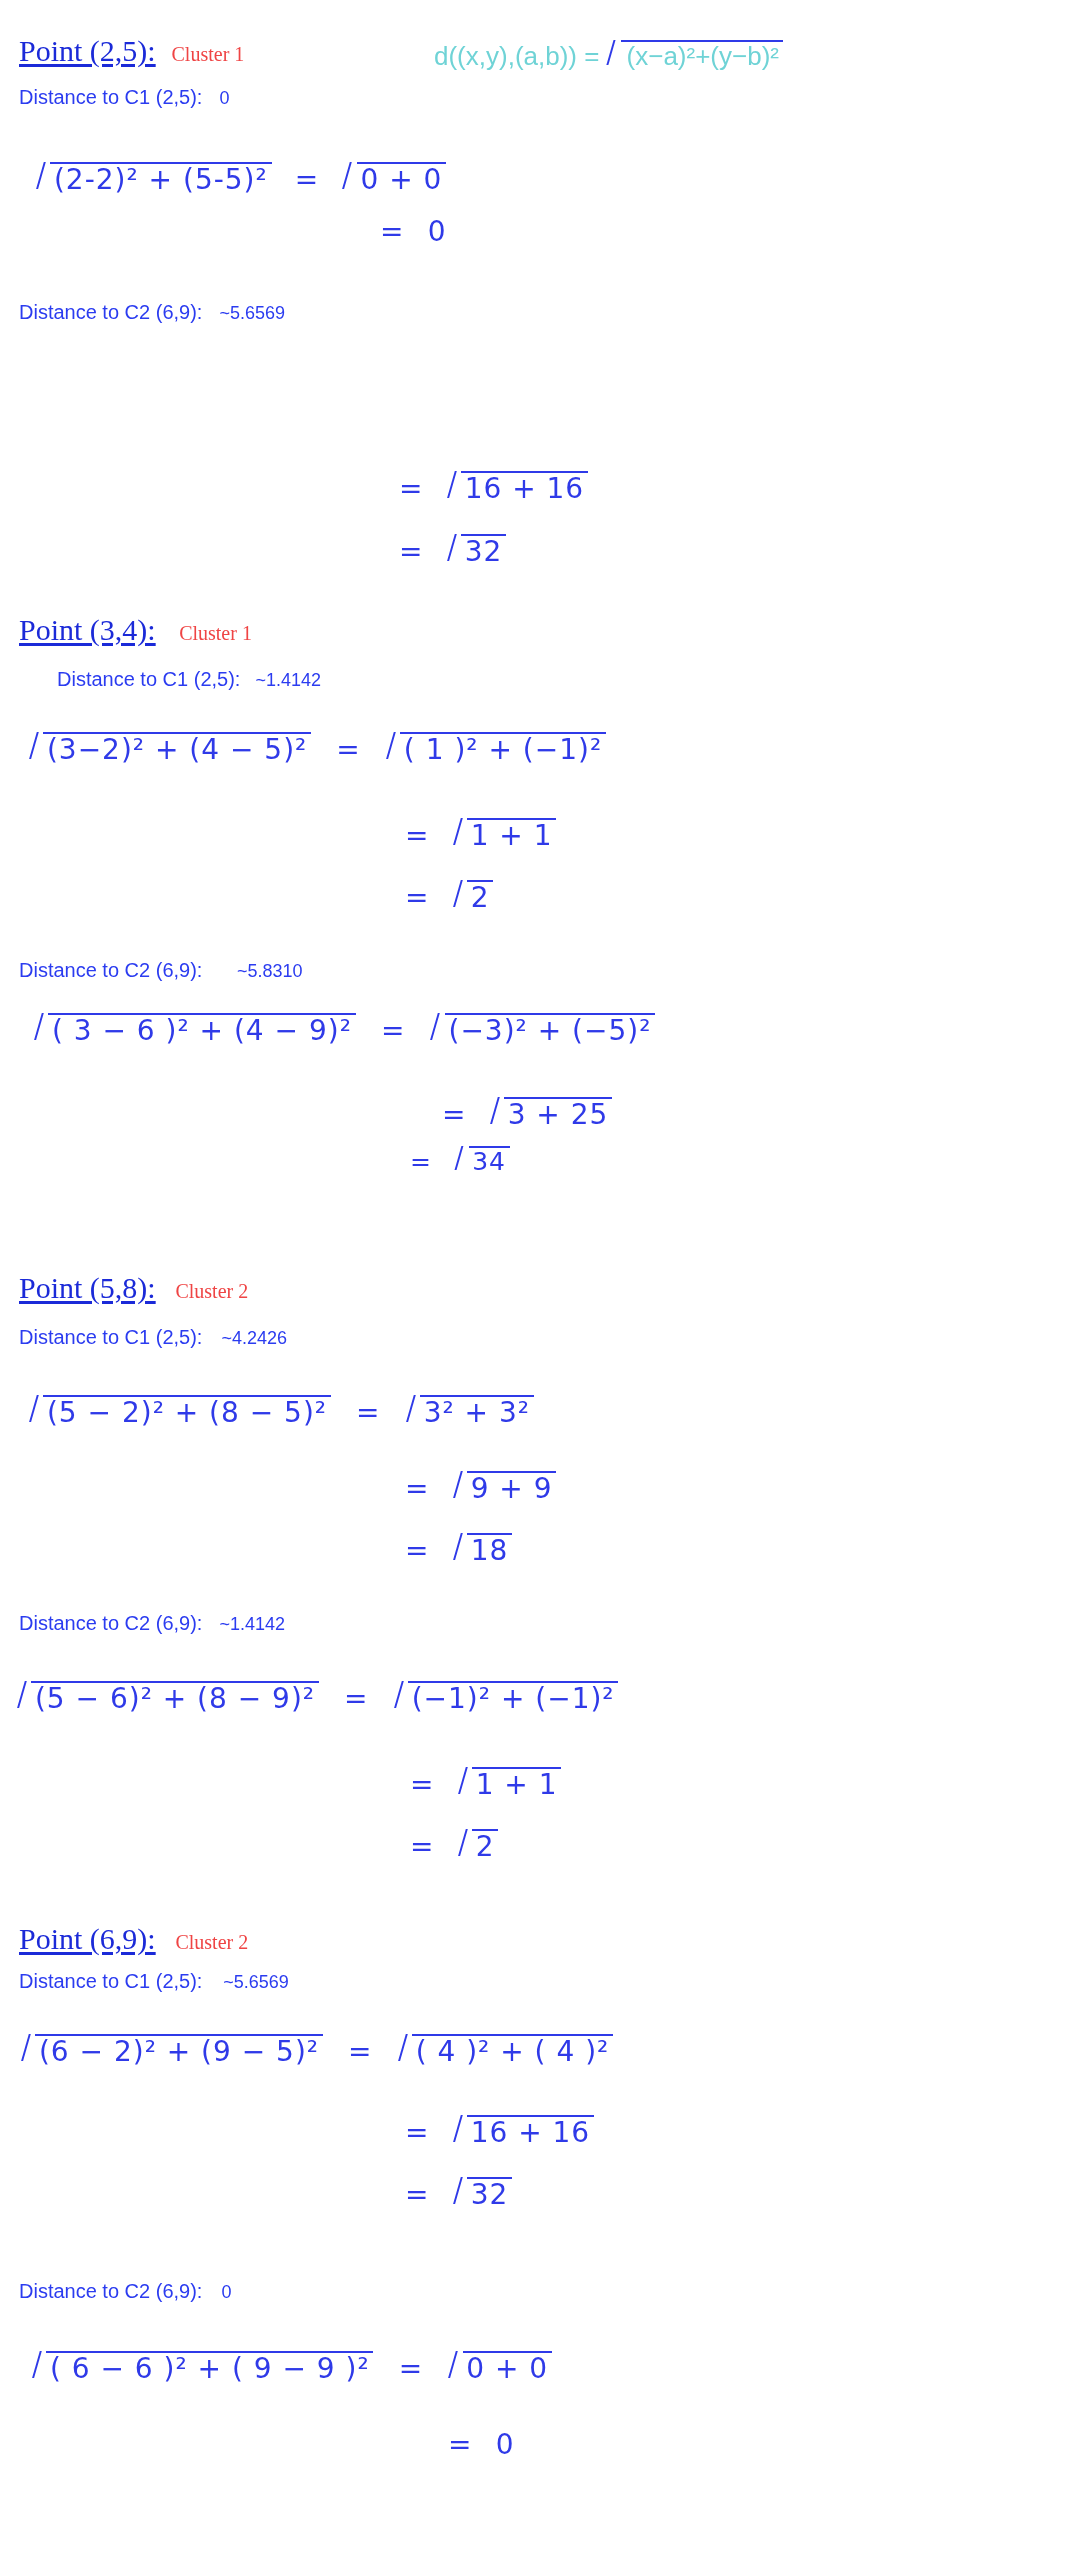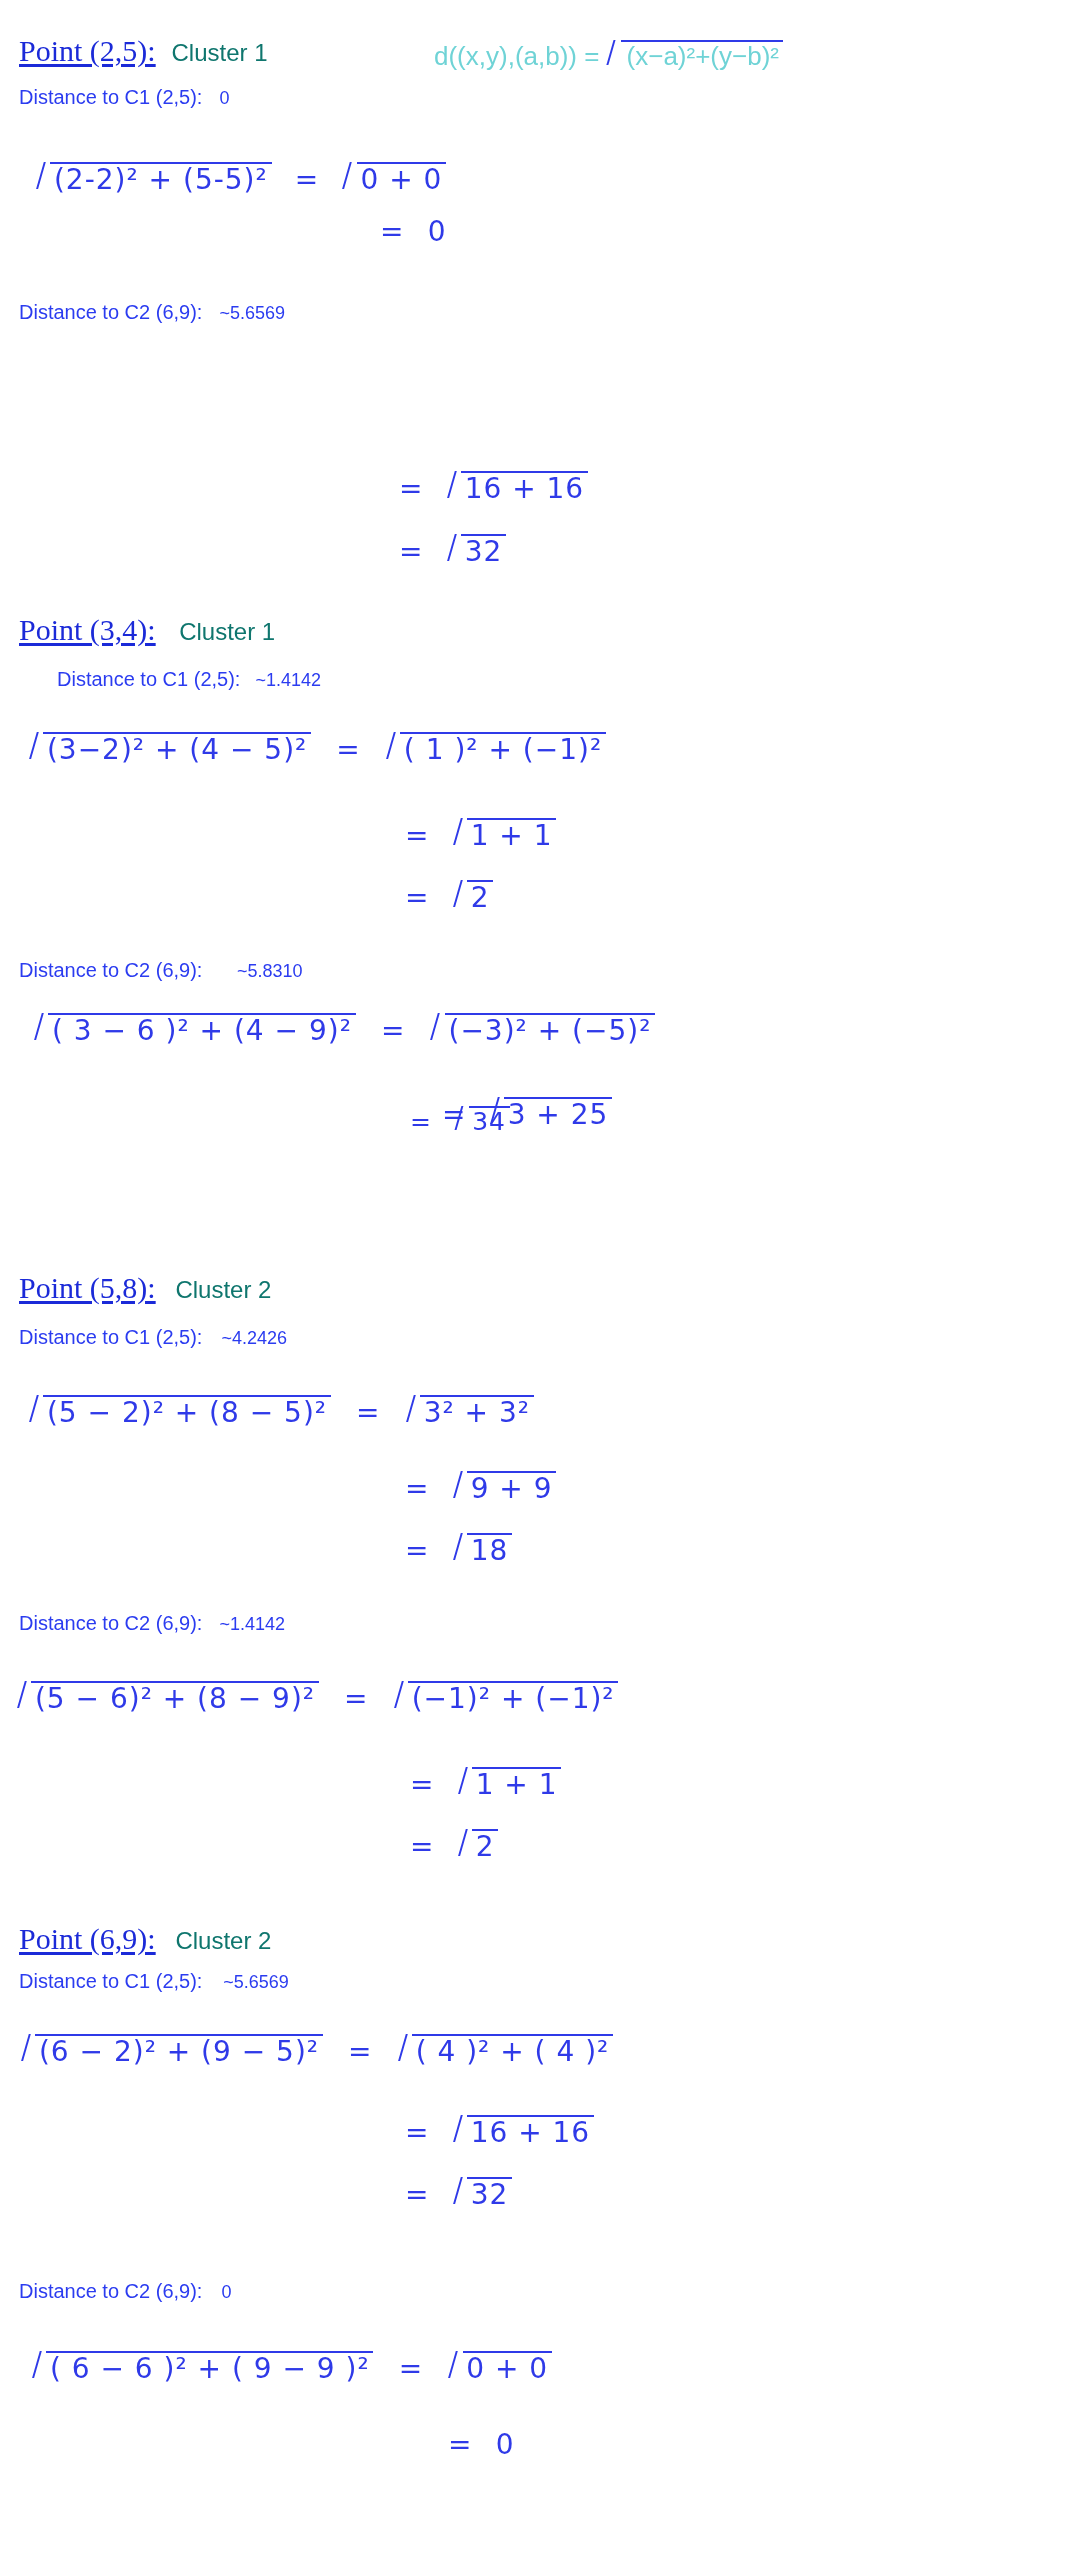--- a/index.html
+++ b/index.html
@@ -27,23 +27,23 @@
     white-space: nowrap;
   }
   .pt-title {
     font-size: 30px;
     color: #1b2ad8;
     text-decoration: underline;
     text-underline-offset: 2.9px;
     font-family: "Liberation Serif", serif;
   }
   .pt-cluster {
-    font-size: 24px;
-    color: #0f766e;
-    font-family: Liberation Sans, sans-serif;
+    font-size: 20px;
+    color: #ef4444;
+    font-family: Liberation Serif, serif;
   }
   .dist-label {
     position: absolute;
     font-size: 20px;
     color: #2b3cf0;
     white-space: nowrap;
     font-family: "Liberation Sans", sans-serif;
   }
   .dist-val {
     font-size: 18px;
@@ -181,21 +181,21 @@
     <span class="rad"><span>( 3 − 6 )² + (4 − 9)²</span></span>
     <span class="eq" style="margin:0 15.3px;">=</span>
     <span class="rad"><span>(−3)² + (−5)²</span></span>
   </div>
 
   <div class="hand h1" style="left:442px; top:1095px;">
     <span class="eq" style="margin-right:13.4px;">=</span>
     <span class="rad"><span>3 + 25</span></span>
   </div>
 
-  <div class="hand h2" style="left:410px; top:1104px;">
+  <div class="hand h2" style="left:410px; top:1144px;">
     <span class="eq" style="margin-right:13.4px;">=</span>
     <span class="rad"><span>34</span></span>
   </div>
 
   <div class="pt-header" style="left:19px; top:1271px;">
     <span class="pt-title">Point (5,8):</span>
     <span class="pt-cluster" style="margin-left:15.3px;">Cluster 2</span>
   </div>
 
   <div class="dist-label" style="left:19px; top:1326px;">

